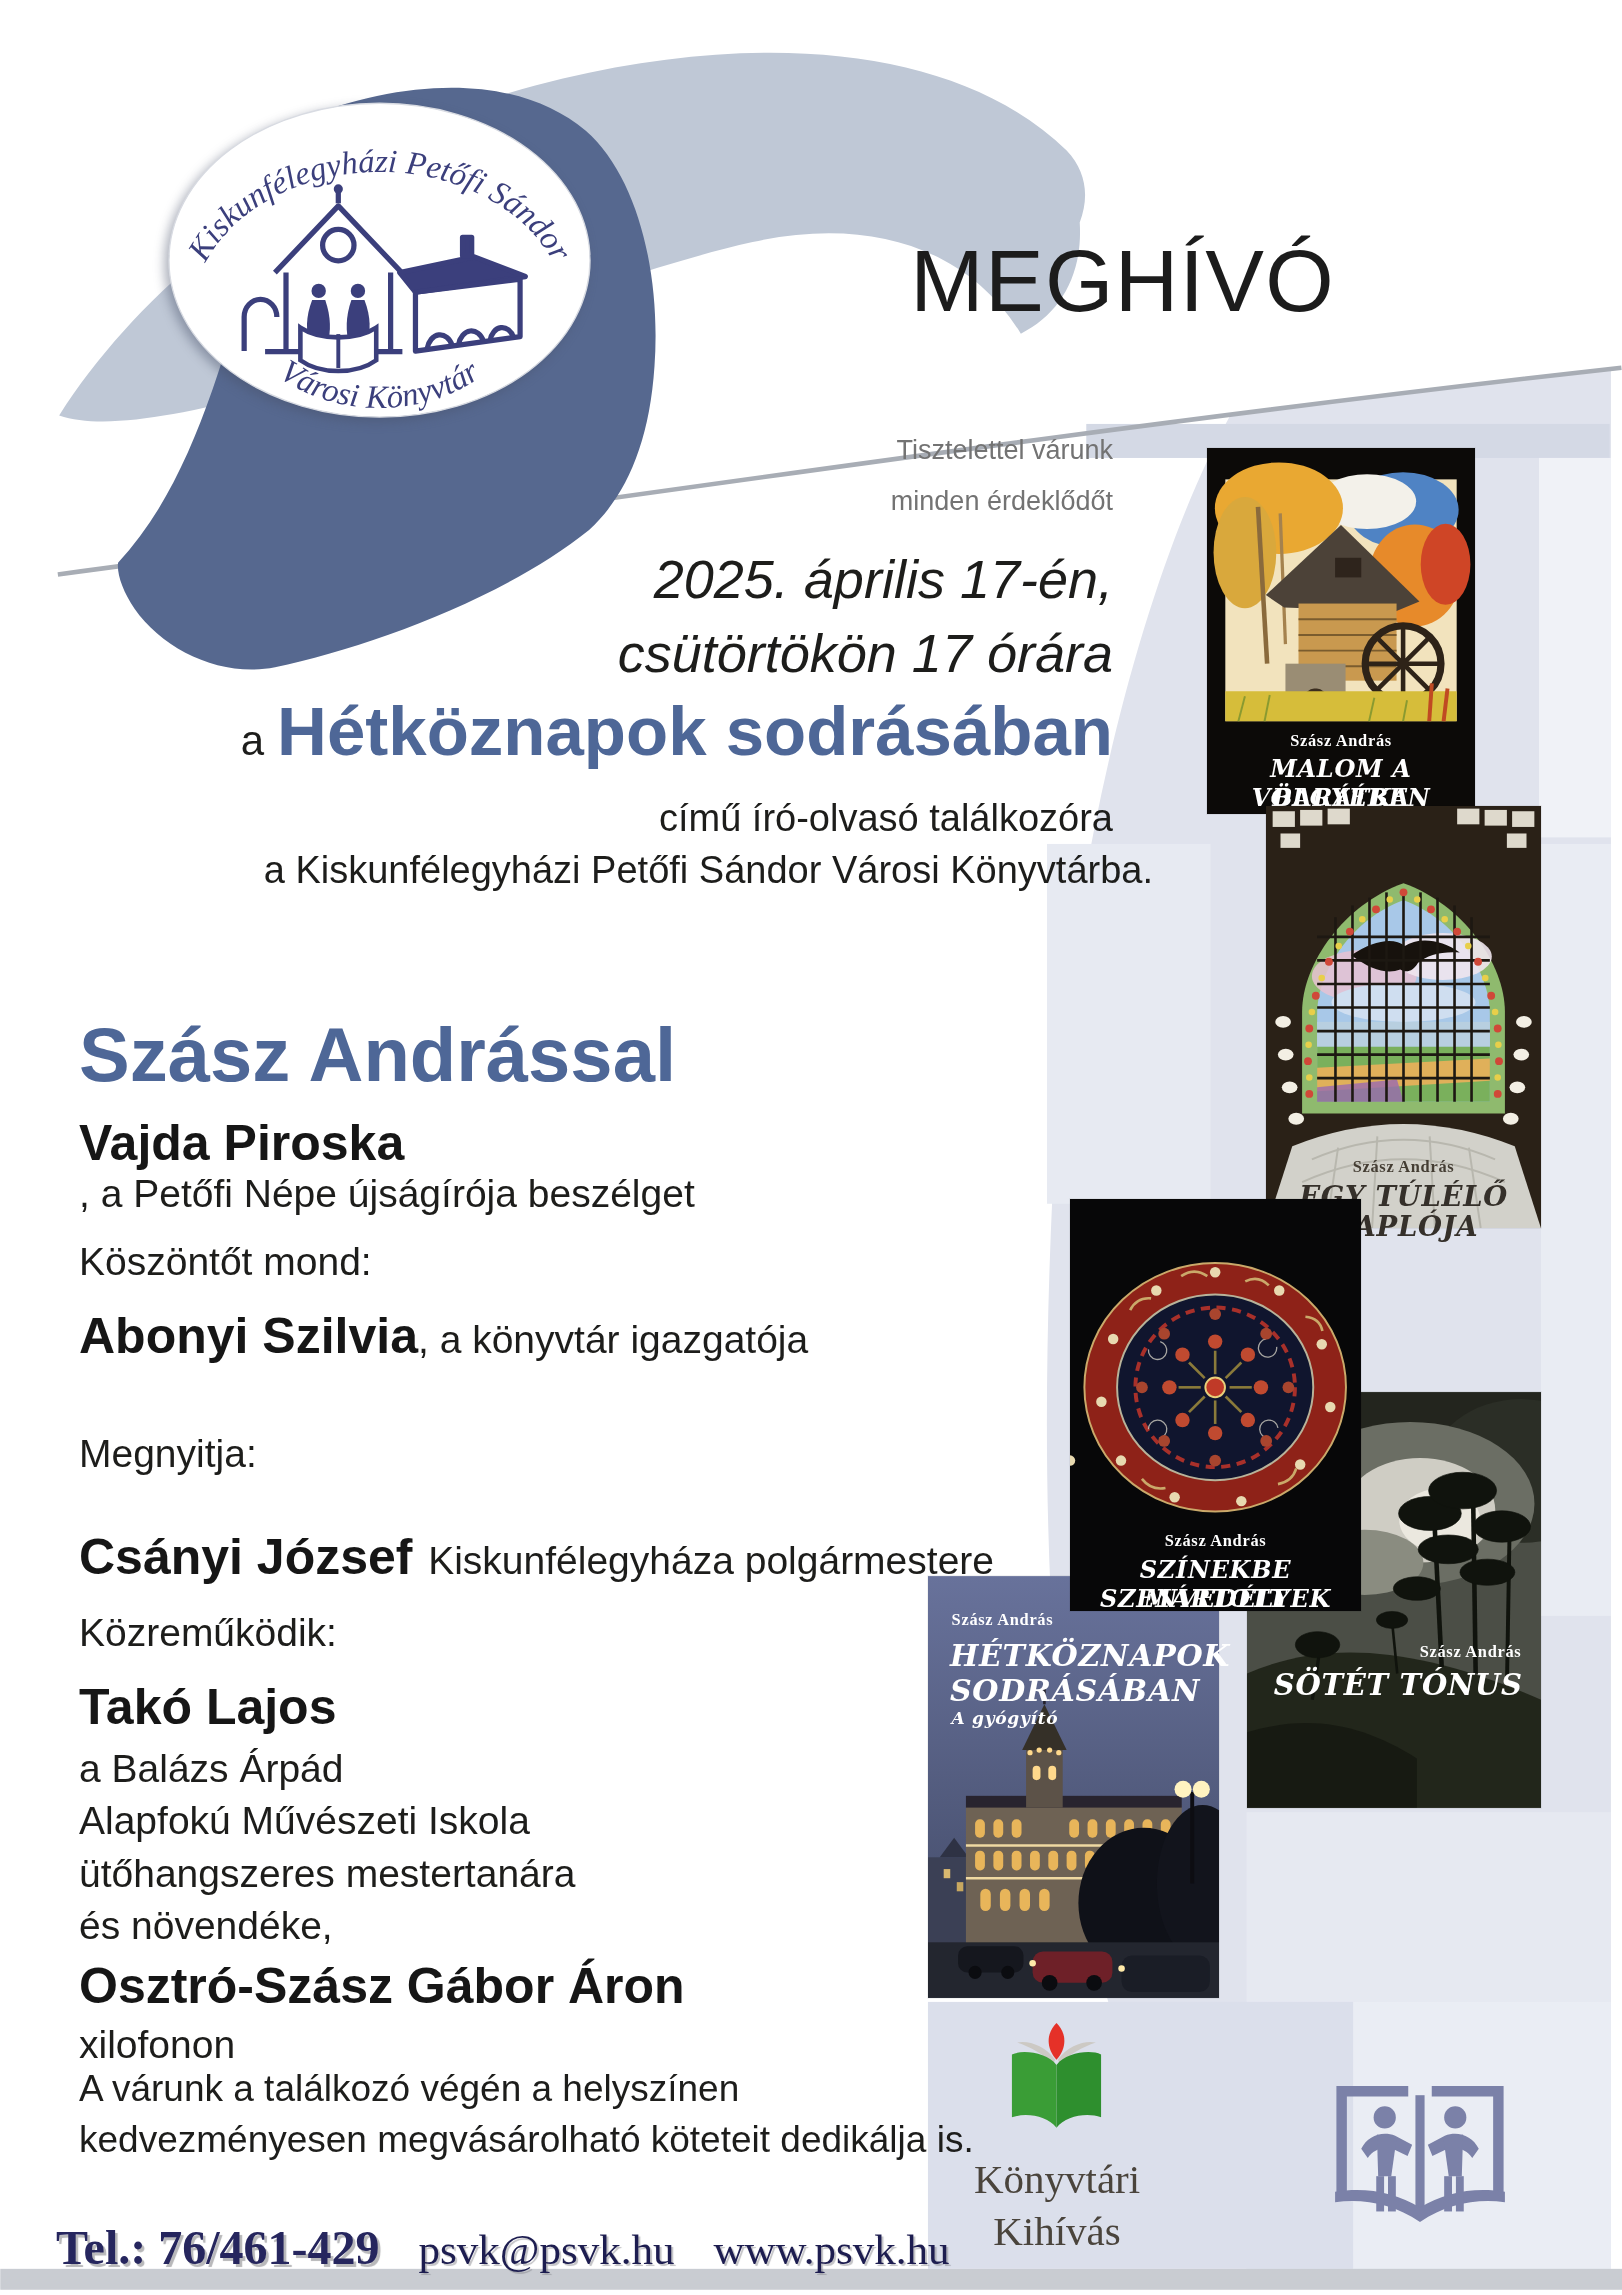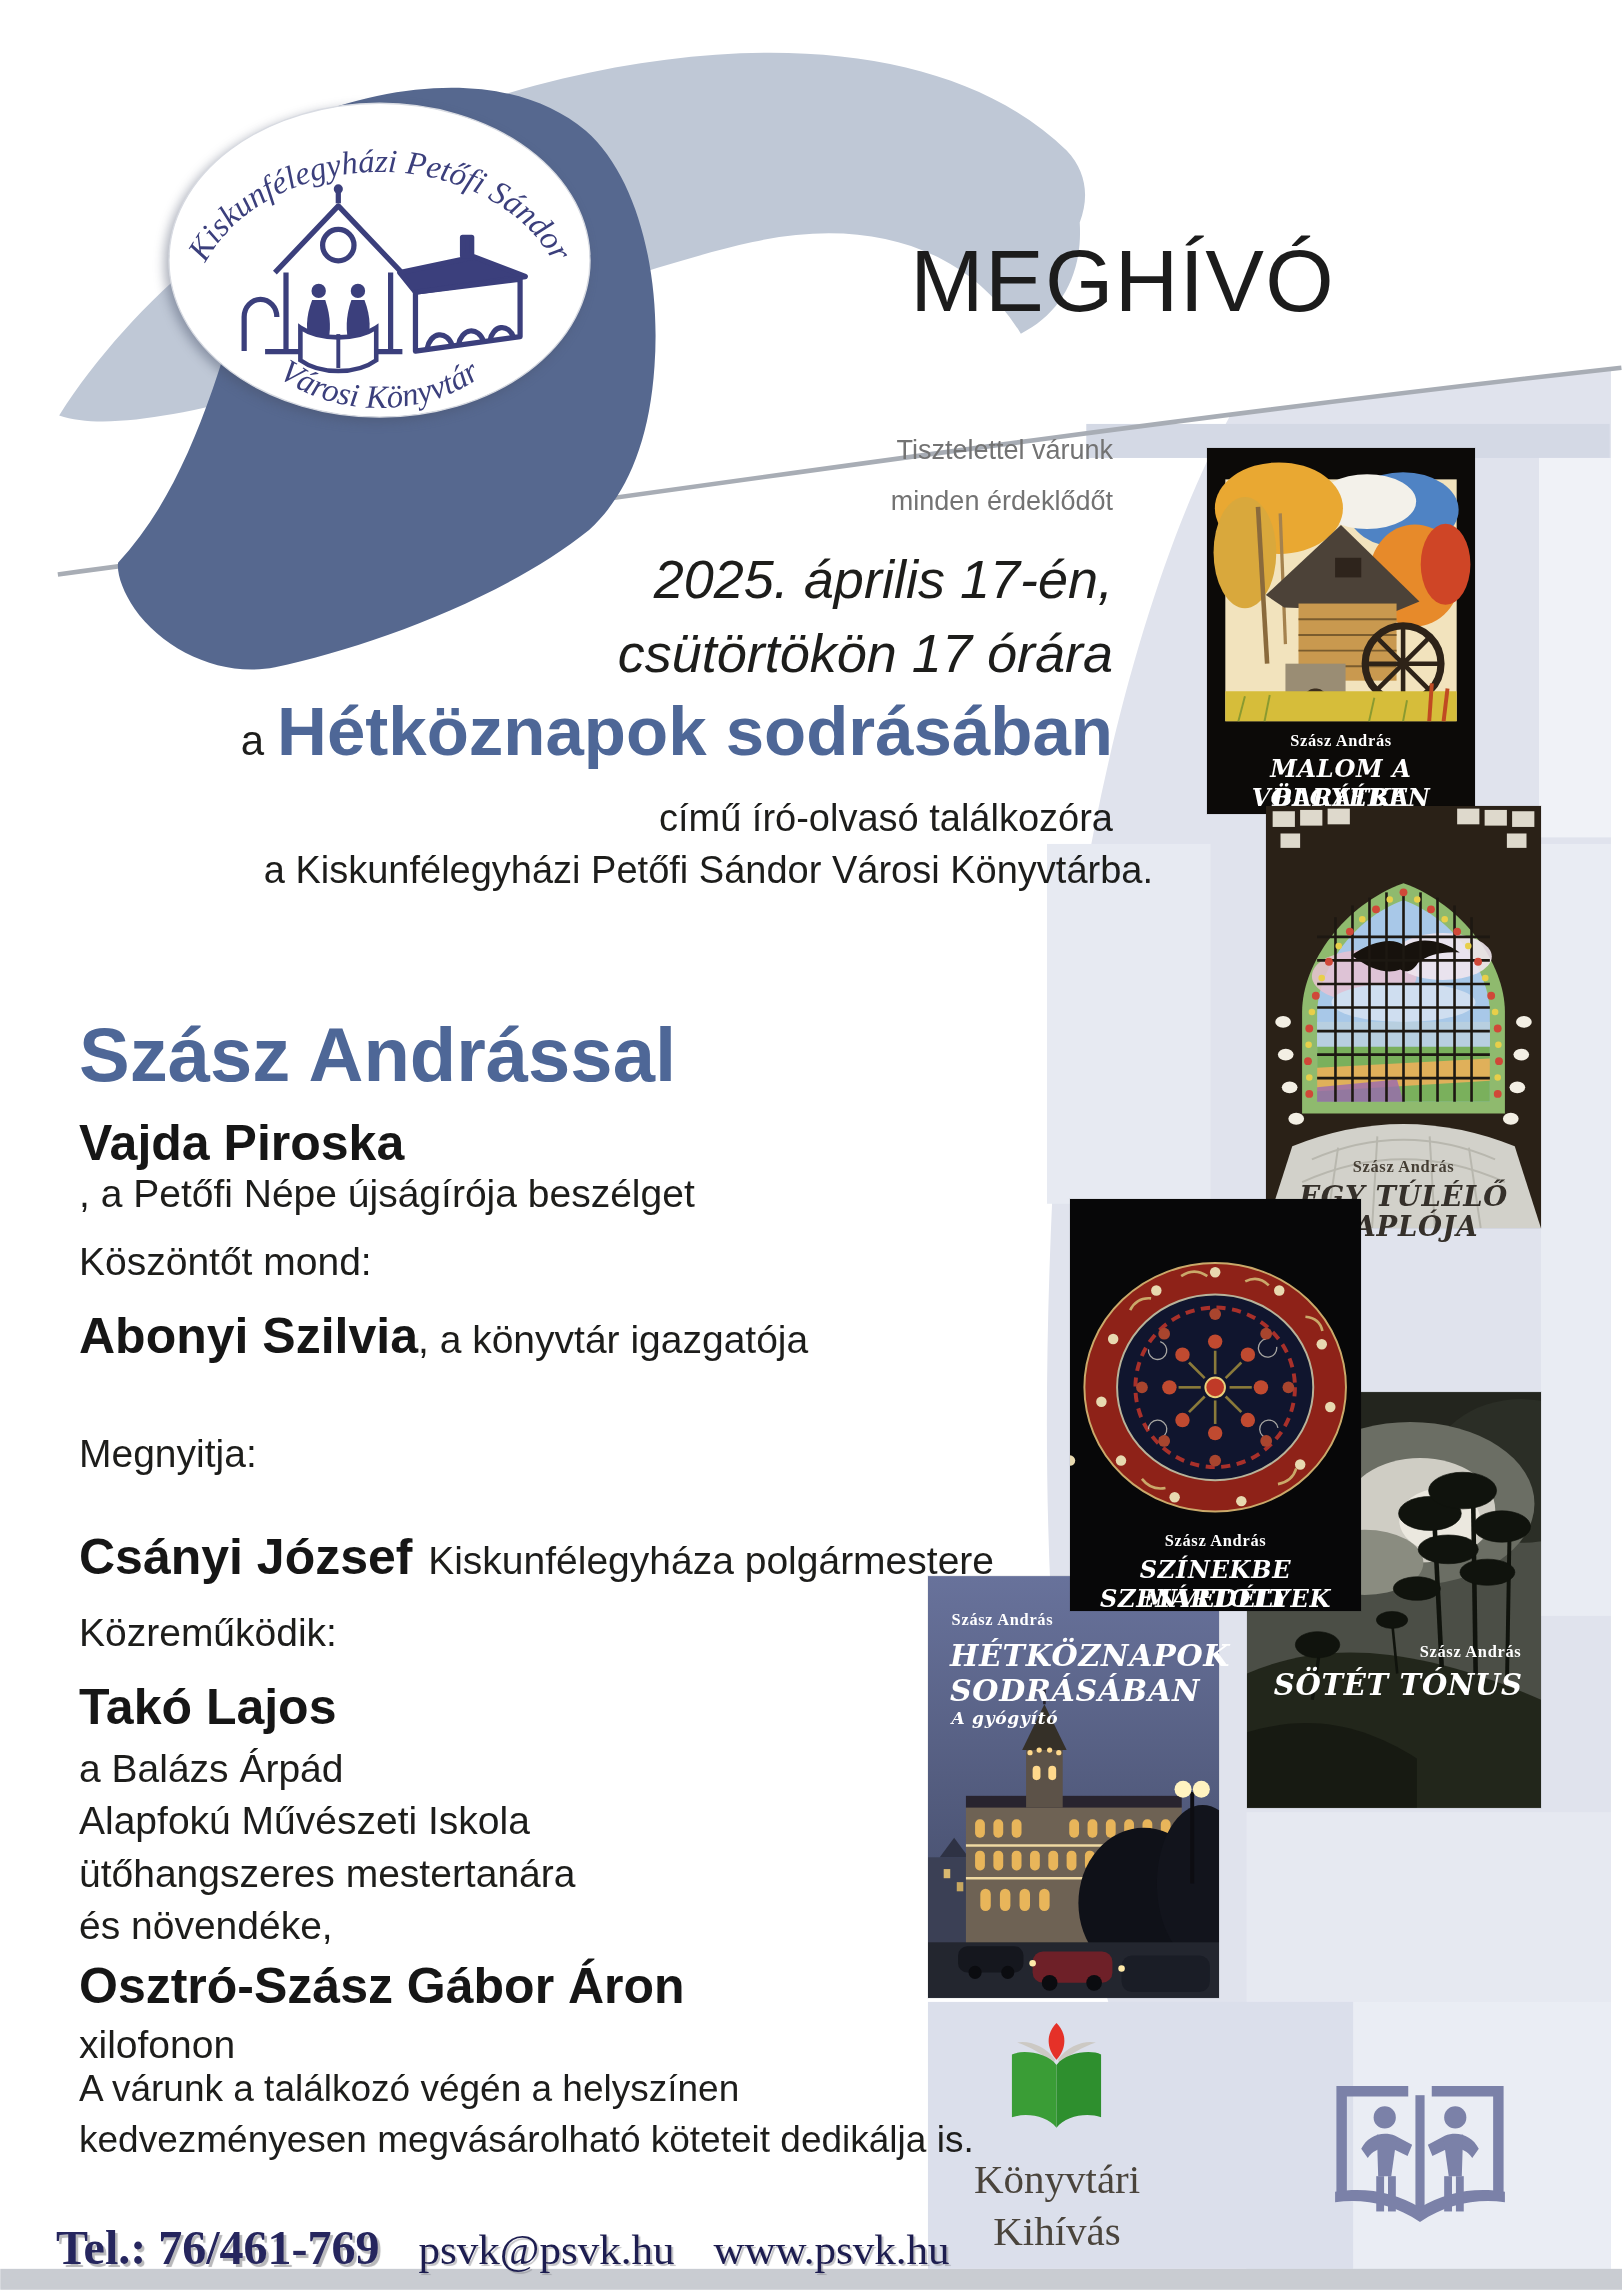--- a/index.html
+++ b/index.html
@@ -154,21 +154,21 @@
   <div class="abs t-body" style="left:79px;top:1799px;">Alapfokú Művészeti Iskola</div>
   <div class="abs t-body" style="left:79px;top:1852px;">ütőhangszeres mestertanára</div>
   <div class="abs t-body" style="left:79px;top:1904px;">és növendéke,</div>
   <div class="abs name-bold" style="left:79px;top:1957px;">Osztró-Szász Gábor Áron</div>
   <div class="abs t-body" style="left:79px;top:2023px;">xilofonon</div>
 
   <div class="abs t-note" style="left:79px;top:2068px;">A várunk a találkozó végén a helyszínen</div>
   <div class="abs t-note" style="left:79px;top:2119px;">kedvezményesen megvásárolható köteteit dedikálja is.</div>
 
   <div class="abs lline" style="left:56px;top:2220px;gap:39px;align-items:baseline;">
-    <span class="t-tel">Tel.: 76/461-769</span>
+    <span class="t-tel">Tel.: 76/461-429</span>
     <span class="t-mail">psvk@psvk.hu</span>
     <span class="t-mail">www.psvk.hu</span>
   </div>
 
   <div class="cover" style="left:1207px;top:448px;width:268px;height:366px;background:#0c0a08;">
     <svg width="268" height="366" viewBox="0 0 410 560">
       <rect x="28" y="48" width="354" height="370" fill="#f2e3bd"></rect>
       <ellipse cx="300" cy="95" rx="85" ry="58" fill="#4f83c4"></ellipse>
       <ellipse cx="245" cy="82" rx="75" ry="42" fill="#f3f1ea"></ellipse>
       <ellipse cx="110" cy="92" rx="98" ry="70" fill="#e9a832"></ellipse>

